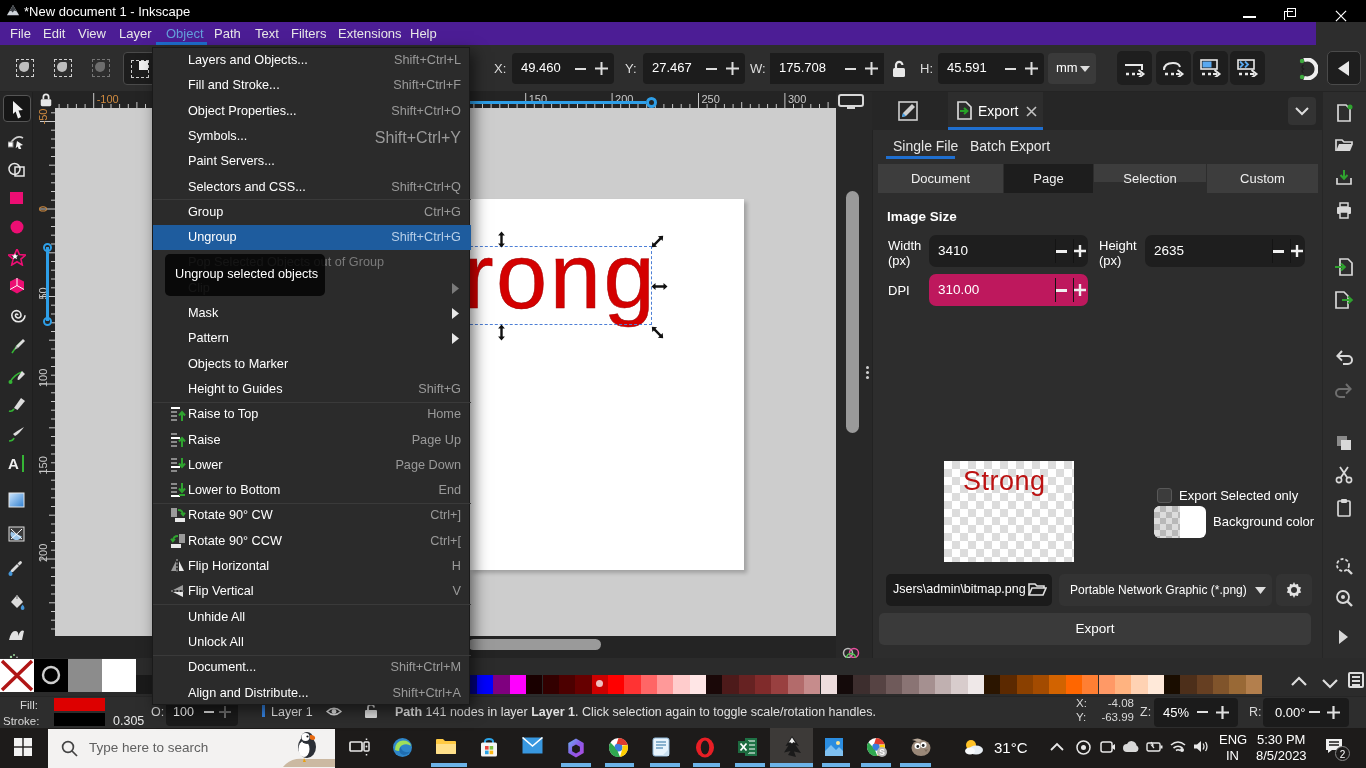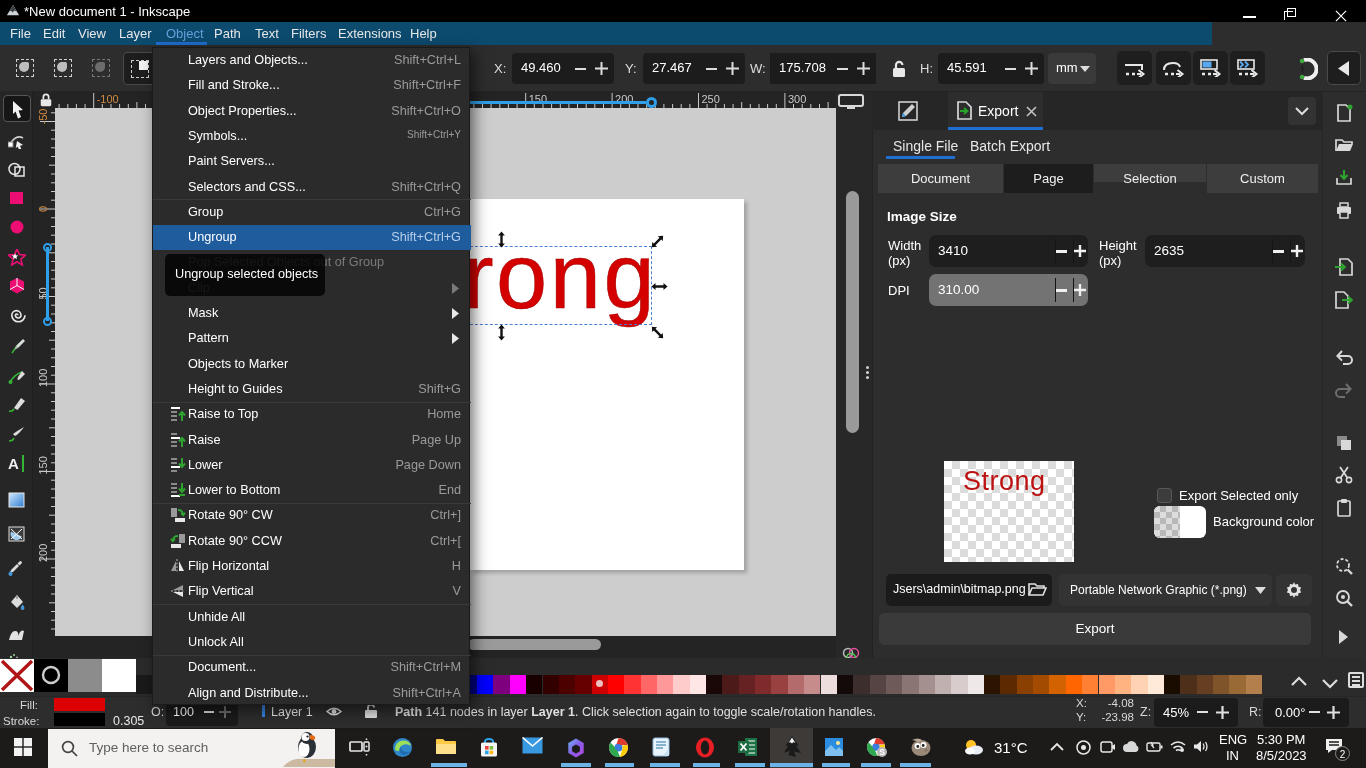--- a/index.html
+++ b/index.html
@@ -15,21 +15,21 @@
  <path d="M4.5 9 L8.5 2 L12.5 9 L10 8 L8 10 L6.5 8.2 Z" fill="#3b3f44"></path>
 </svg>
 <span class="ab" style="left:24px;top:4px;font-size:13px;color:#fff">*New document 1 - Inkscape</span>
 <span class="ab" style="left:1243px;top:16px;width:13px;height:1.5px;background:#fff"></span>
 <span class="ab" style="left:1287px;top:8px;width:9px;height:9px;border:1.1px solid #fff"></span>
 <span class="ab" style="left:1284px;top:11px;width:9px;height:9px;border:1.1px solid #fff;border-right:none;border-bottom:none"></span>
 <svg class="ab" style="left:1335px;top:10px" width="12" height="12" viewBox="0 0 13 13">
         <path d="M1 1 L12 12 M12 1 L1 12" stroke="#fff" stroke-width="1.3"></path>
       </svg>
 </div>
-<div class="ab" style="left:0;top:22px;width:1212px;height:23px;background:#0c4a6e">
+<div class="ab" style="left:0;top:22px;width:1316px;height:23px;background:#4c1d95">
 <span class="ab" style="left:10px;top:4px;font-size:13px;color:#e8e8e8">File</span>
 <span class="ab" style="left:43px;top:4px;font-size:13px;color:#e8e8e8">Edit</span>
 <span class="ab" style="left:78px;top:4px;font-size:13px;color:#e8e8e8">View</span>
 <span class="ab" style="left:119px;top:4px;font-size:13px;color:#e8e8e8">Layer</span>
 <span class="ab" style="left:166px;top:4px;font-size:13px;color:#64a0dc">Object</span>
 <span class="ab" style="left:214px;top:4px;font-size:13px;color:#e8e8e8">Path</span>
 <span class="ab" style="left:255px;top:4px;font-size:13px;color:#e8e8e8">Text</span>
 <span class="ab" style="left:291px;top:4px;font-size:13px;color:#e8e8e8">Filters</span>
 <span class="ab" style="left:338px;top:4px;font-size:13px;color:#e8e8e8">Extensions</span>
 <span class="ab" style="left:410px;top:4px;font-size:13px;color:#e8e8e8">Help</span>
@@ -62,21 +62,21 @@
       </span>
 <span class="ab" style="left:625px;top:16px;font-size:13px;color:#ddd">Y:</span>
       <span class="ab" style="left:643px;top:8px;width:102px;height:31px;background:#1c1c1c;border-radius:4px">
         <span class="ab" style="left:9px;top:7px;font-size:13px;color:#fff">27.467</span>
         <span class="ab" style="right:28px;top:15px;width:11px;height:2px;background:#dcdcdc"></span>
         <svg class="ab" style="right:6px;top:9px" width="13" height="13">
           <path d="M6.5 0 V13 M0 6.5 H13" stroke="#dcdcdc" stroke-width="2"></path>
         </svg>
       </span>
 <span class="ab" style="left:750px;top:16px;font-size:13px;color:#ddd">W:</span>
-      <span class="ab" style="left:770px;top:8px;width:106px;height:31px;background:#1c1c1c;border-radius:0">
+      <span class="ab" style="left:770px;top:8px;width:114px;height:31px;background:#1c1c1c;border-radius:0">
         <span class="ab" style="left:9px;top:7px;font-size:13px;color:#fff">175.708</span>
         <span class="ab" style="right:28px;top:15px;width:11px;height:2px;background:#dcdcdc"></span>
         <svg class="ab" style="right:6px;top:9px" width="13" height="13">
           <path d="M6.5 0 V13 M0 6.5 H13" stroke="#dcdcdc" stroke-width="2"></path>
         </svg>
       </span>
 <span class="ab" style="left:920px;top:16px;font-size:13px;color:#ddd">H:</span>
       <span class="ab" style="left:938px;top:8px;width:106px;height:31px;background:#1c1c1c;border-radius:4px">
         <span class="ab" style="left:9px;top:7px;font-size:13px;color:#fff">45.591</span>
         <span class="ab" style="right:28px;top:15px;width:11px;height:2px;background:#dcdcdc"></span>
@@ -525,21 +525,21 @@
         <span class="ab" style="left:127px;top:4px;width:1px;height:24px;background:#141414"></span>
         <span class="ab" style="left:145px;top:4px;width:1px;height:24px;background:#141414"></span>
         <span class="ab" style="right:21px;top:15px;width:11px;height:2.5px;background:#f0f0f0"></span>
         <svg class="ab" style="right:1px;top:9px" width="14" height="14">
           <path d="M7 1 V13 M1 7 H13" stroke="#f0f0f0" stroke-width="2.4"></path>
         </svg>
       </span>
 </div>
 <div class="ab" style="left:0;top:274px;width:0;height:0">
 <span class="ab" style="left:888px;top:9px;font-size:13px;color:#fff">DPI</span>
-<span class="ab" style="left:929px;top:0;width:159px;height:32px;background:#737373;border-radius:7px">
+<span class="ab" style="left:929px;top:0;width:159px;height:32px;background:#be185d;border-radius:7px">
         <span class="ab" style="left:9px;top:8px;font-size:13.5px;color:#fff">310.00</span>
         <span class="ab" style="left:126px;top:4px;width:1px;height:24px;background:#141414"></span>
         <span class="ab" style="left:144px;top:4px;width:1px;height:24px;background:#141414"></span>
         <span class="ab" style="right:21px;top:15px;width:11px;height:2.5px;background:#f0f0f0"></span>
         <svg class="ab" style="right:1px;top:9px" width="14" height="14">
           <path d="M7 1 V13 M1 7 H13" stroke="#f0f0f0" stroke-width="2.4"></path>
         </svg>
       </span>
 </div>
 <div class="ab" style="left:944px;top:461px;width:130px;height:101px;background:#fff;background-image:linear-gradient(45deg,#dcdcdc 25%,transparent 25%,transparent 75%,#dcdcdc 75%),linear-gradient(45deg,#dcdcdc 25%,transparent 25%,transparent 75%,#dcdcdc 75%);background-size:16px 16px;background-position:0 0,8px 8px">
@@ -725,21 +725,21 @@
         <circle cx="8" cy="6.5" r="2.4" fill="#ddd"></circle>
       </svg>
 <svg class="ab" style="left:364px;top:6px" width="14" height="16">
         <rect x="1" y="7" width="12" height="8" rx="1" fill="#ddd"></rect>
         <path d="M4 7 V4.6 a3 3 0 0 1 6 0" fill="none" stroke="#ddd" stroke-width="1.8"></path>
       </svg>
 <span class="ab" style="left:395px;top:8px;font-size:12.5px;color:#e0e0e0"><b>Path</b> 141 nodes in layer <b>Layer 1</b>. Click selection again to toggle scale/rotation handles.</span>
 <span class="ab" style="left:1076px;top:0px;font-size:11.5px;color:#d8d8d8">X:</span>
       <span class="ab" style="left:1100px;top:0px;width:34px;text-align:right;font-size:11.5px;color:#d8d8d8">-4.08</span>
 <span class="ab" style="left:1076px;top:14px;font-size:11.5px;color:#d8d8d8">Y:</span>
-      <span class="ab" style="left:1096px;top:14px;width:38px;text-align:right;font-size:11.5px;color:#d8d8d8">-23.98</span>
+      <span class="ab" style="left:1096px;top:14px;width:38px;text-align:right;font-size:11.5px;color:#d8d8d8">-63.99</span>
 <span class="ab" style="left:1140px;top:8px;font-size:12.5px;color:#d8d8d8">Z:</span>
 <span class="ab" style="left:1154px;top:1px;width:84px;height:29px;background:#1b1b1b;border-radius:4px">
         <span class="ab" style="left:9px;top:7px;font-size:13px;color:#fff">45%</span>
         <span class="ab" style="left:43px;top:13px;width:11px;height:2.4px;background:#e0e0e0"></span>
         <svg class="ab" style="left:62px;top:8px" width="13" height="13">
           <path d="M6.5 0 V13 M0 6.5 H13" stroke="#e0e0e0" stroke-width="2.2"></path>
         </svg>
       </span>
 <span class="ab" style="left:1249px;top:8px;font-size:12.5px;color:#d8d8d8">R:</span>
 <span class="ab" style="left:1263px;top:1px;width:86px;height:29px;background:#1b1b1b;border-radius:4px">
@@ -922,21 +922,21 @@
 <div class="ab" style="left:0;top:25.8px;width:318px;height:25.3px;">
 <span class="ab" style="left:35px;top:5px;font-size:12.7px;color:#ffffff">Fill and Stroke...</span>
 <span class="ab" style="right:10px;top:5px;font-size:12.7px;color:#9a9a9a">Shift+Ctrl+F</span>
 </div>
 <div class="ab" style="left:0;top:51.1px;width:318px;height:25.3px;">
 <span class="ab" style="left:35px;top:5px;font-size:12.7px;color:#ffffff">Object Properties...</span>
 <span class="ab" style="right:10px;top:5px;font-size:12.7px;color:#9a9a9a">Shift+Ctrl+O</span>
 </div>
 <div class="ab" style="left:0;top:76.4px;width:318px;height:25.3px;">
 <span class="ab" style="left:35px;top:5px;font-size:12.7px;color:#ffffff">Symbols...</span>
-<span class="ab" style="right:10px;top:5px;font-size:10px;color:#9a9a9a">Shift+Ctrl+Y</span>
+<span class="ab" style="right:10px;top:5px;font-size:16px;color:#9a9a9a">Shift+Ctrl+Y</span>
 </div>
 <div class="ab" style="left:0;top:101.7px;width:318px;height:25.3px;">
 <span class="ab" style="left:35px;top:5px;font-size:12.7px;color:#ffffff">Paint Servers...</span>
 </div>
 <div class="ab" style="left:0;top:127.0px;width:318px;height:25.3px;">
 <span class="ab" style="left:35px;top:5px;font-size:12.7px;color:#ffffff">Selectors and CSS...</span>
 <span class="ab" style="right:10px;top:5px;font-size:12.7px;color:#9a9a9a">Shift+Ctrl+Q</span>
 </div>
 <div class="ab" style="left:0;top:151.8px;width:318px;height:1px;background:#3a3a3a"></div>
 <div class="ab" style="left:0;top:152.3px;width:318px;height:25.3px;">

